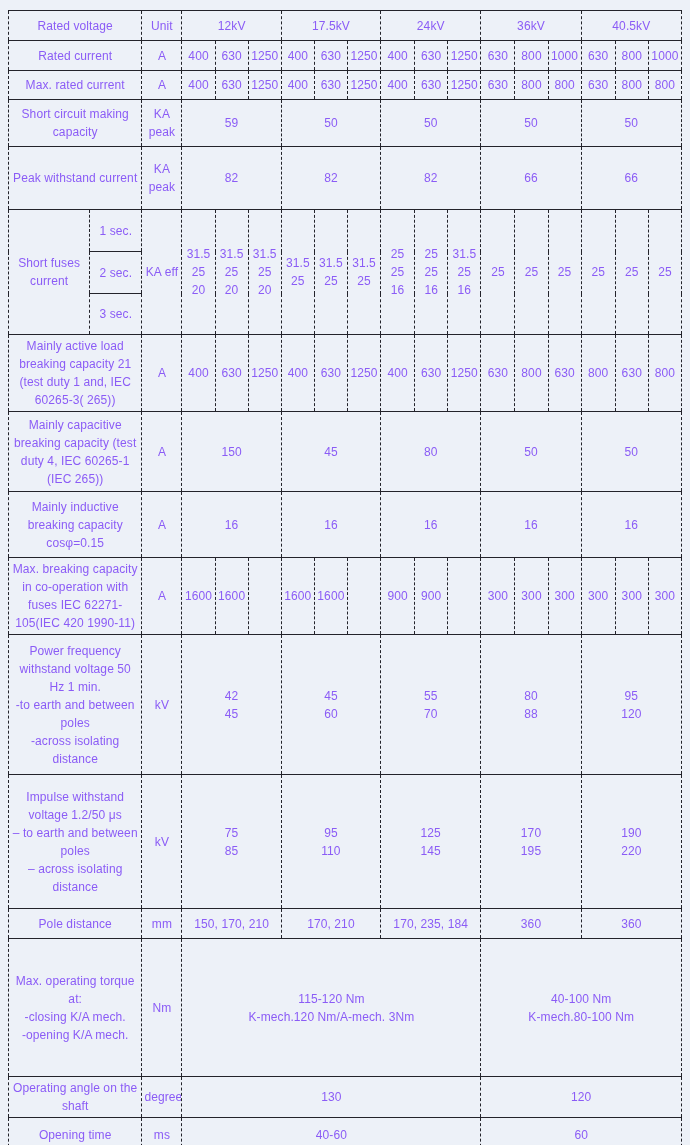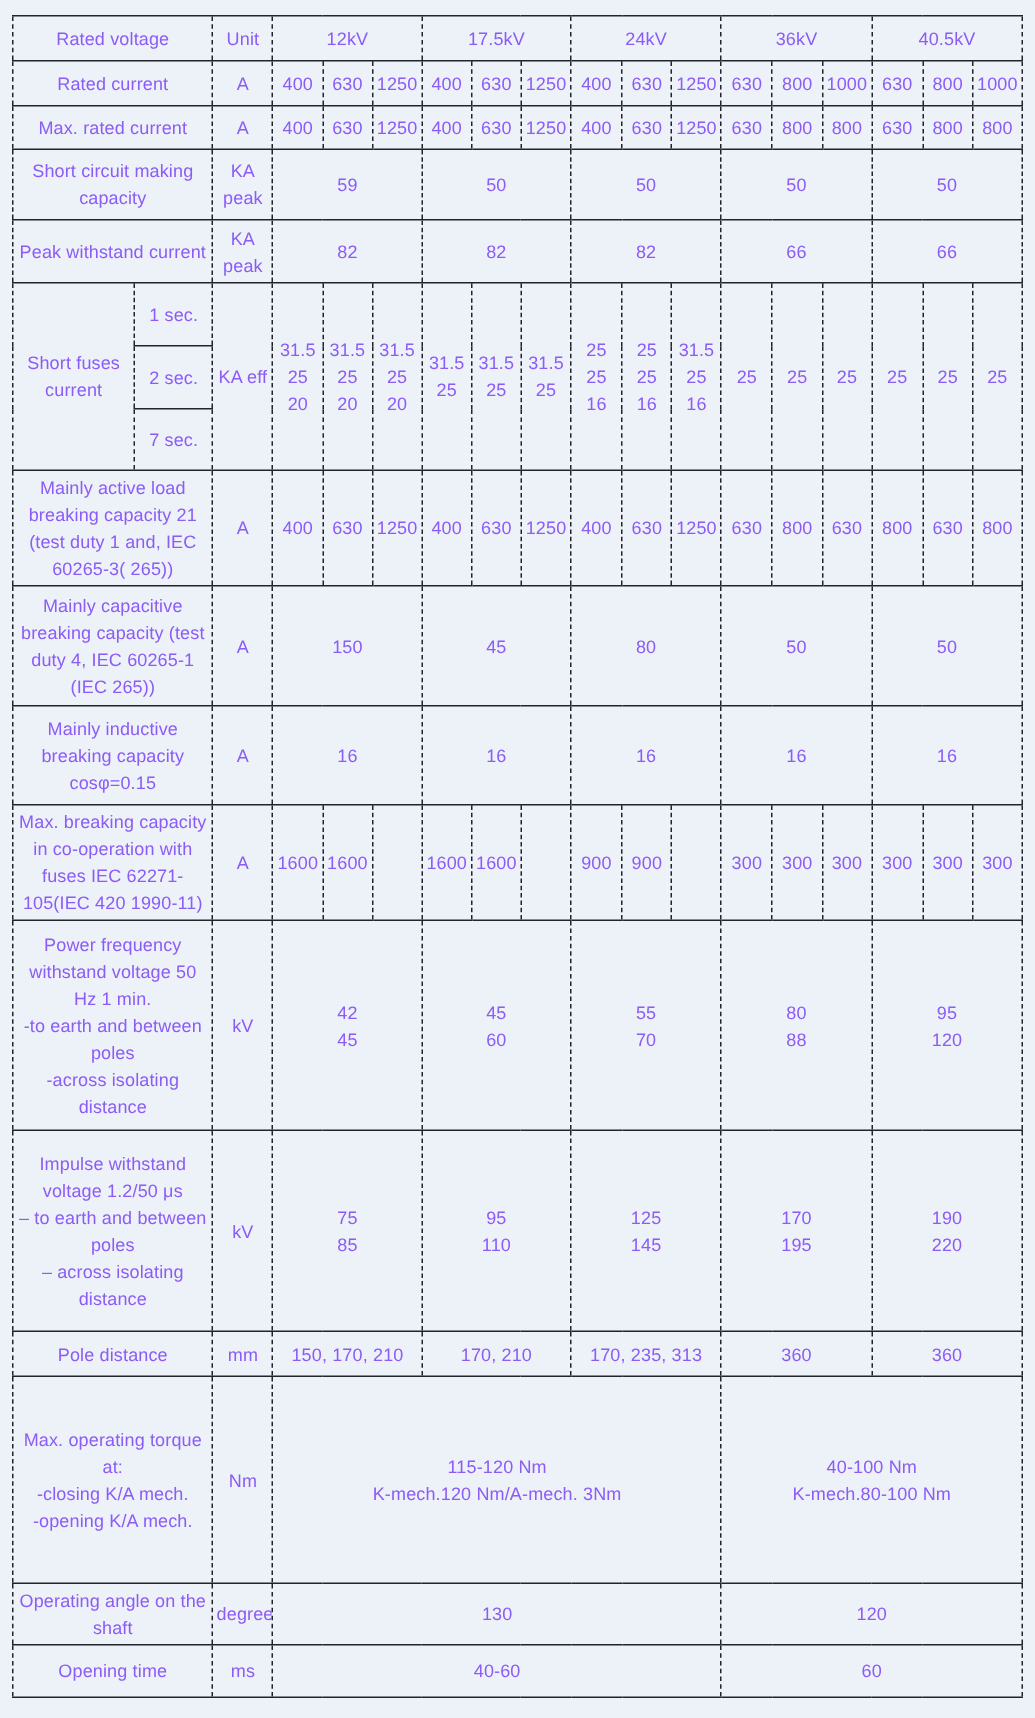--- a/index.html
+++ b/index.html
@@ -113,21 +113,21 @@
     <td class="lbl" colspan="2">Short circuit making capacity</td>
     <td>KA
 peak</td>
     <td class="val" colspan="3">59</td>
     <td class="val" colspan="3">50</td>
     <td class="val" colspan="3">50</td>
     <td class="val" colspan="3">50</td>
     <td class="val" colspan="3">50</td>
   </tr>
 
-  <tr style="height:42px">
+  <tr style="height:63px">
     <td class="lbl" colspan="2">Peak withstand current</td>
     <td>KA
 peak</td>
     <td class="val" colspan="3">82</td>
     <td class="val" colspan="3">82</td>
     <td class="val" colspan="3">82</td>
     <td class="val" colspan="3">66</td>
     <td class="val" colspan="3">66</td>
   </tr>
 
@@ -163,21 +163,21 @@
     <td class="val" rowspan="3">25</td>
     <td class="val" rowspan="3">25</td>
     <td class="val" rowspan="3">25</td>
     <td class="val" rowspan="3">25</td>
     <td class="val" rowspan="3">25</td>
   </tr>
   <tr style="height:42px">
     <td>2 sec.</td>
   </tr>
   <tr style="height:41px">
-    <td>7 sec.</td>
+    <td>3 sec.</td>
   </tr>
 
   <tr style="height:77px">
     <td class="lbl" colspan="2">Mainly active load breaking capacity 21 (test duty 1 and, IEC 60265-3( 265))</td>
     <td>A</td>
     <td class="val">400</td>
     <td class="val">630</td>
     <td class="val">1250</td>
     <td class="val">400</td>
     <td class="val">630</td>
@@ -265,21 +265,21 @@
 195</td>
     <td class="val" colspan="3">190
 220</td>
   </tr>
 
   <tr style="height:30px">
     <td class="ctr" colspan="2">Pole distance</td>
     <td>mm</td>
     <td class="val" colspan="3">150, 170, 210</td>
     <td class="val" colspan="3">170, 210</td>
-    <td class="val" colspan="3">170, 235, 313</td>
+    <td class="val" colspan="3">170, 235, 184</td>
     <td class="val" colspan="3">360</td>
     <td class="val" colspan="3">360</td>
   </tr>
 
   <tr style="height:138px">
     <td class="lbl" colspan="2">Max. operating torque at:
 -closing K/A mech.
 -opening K/A mech.</td>
     <td>Nm</td>
     <td class="val" colspan="9">115-120 Nm

